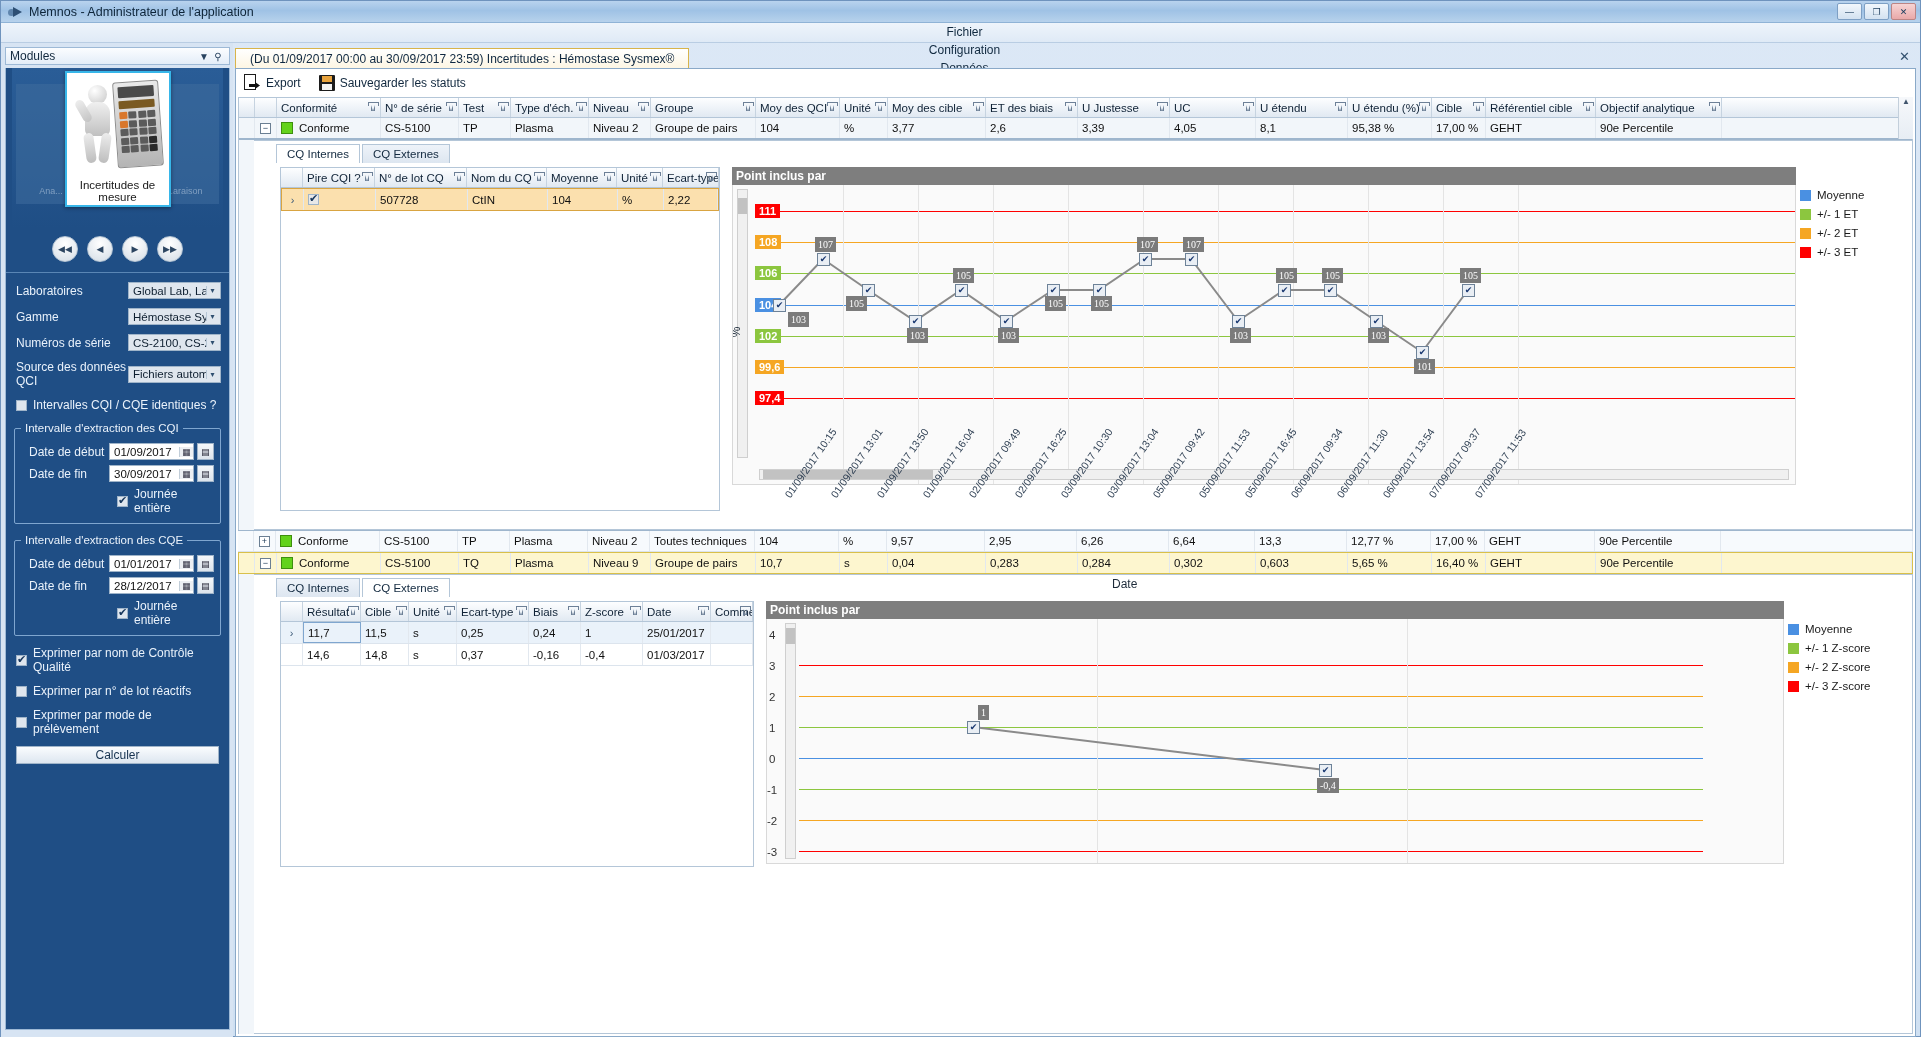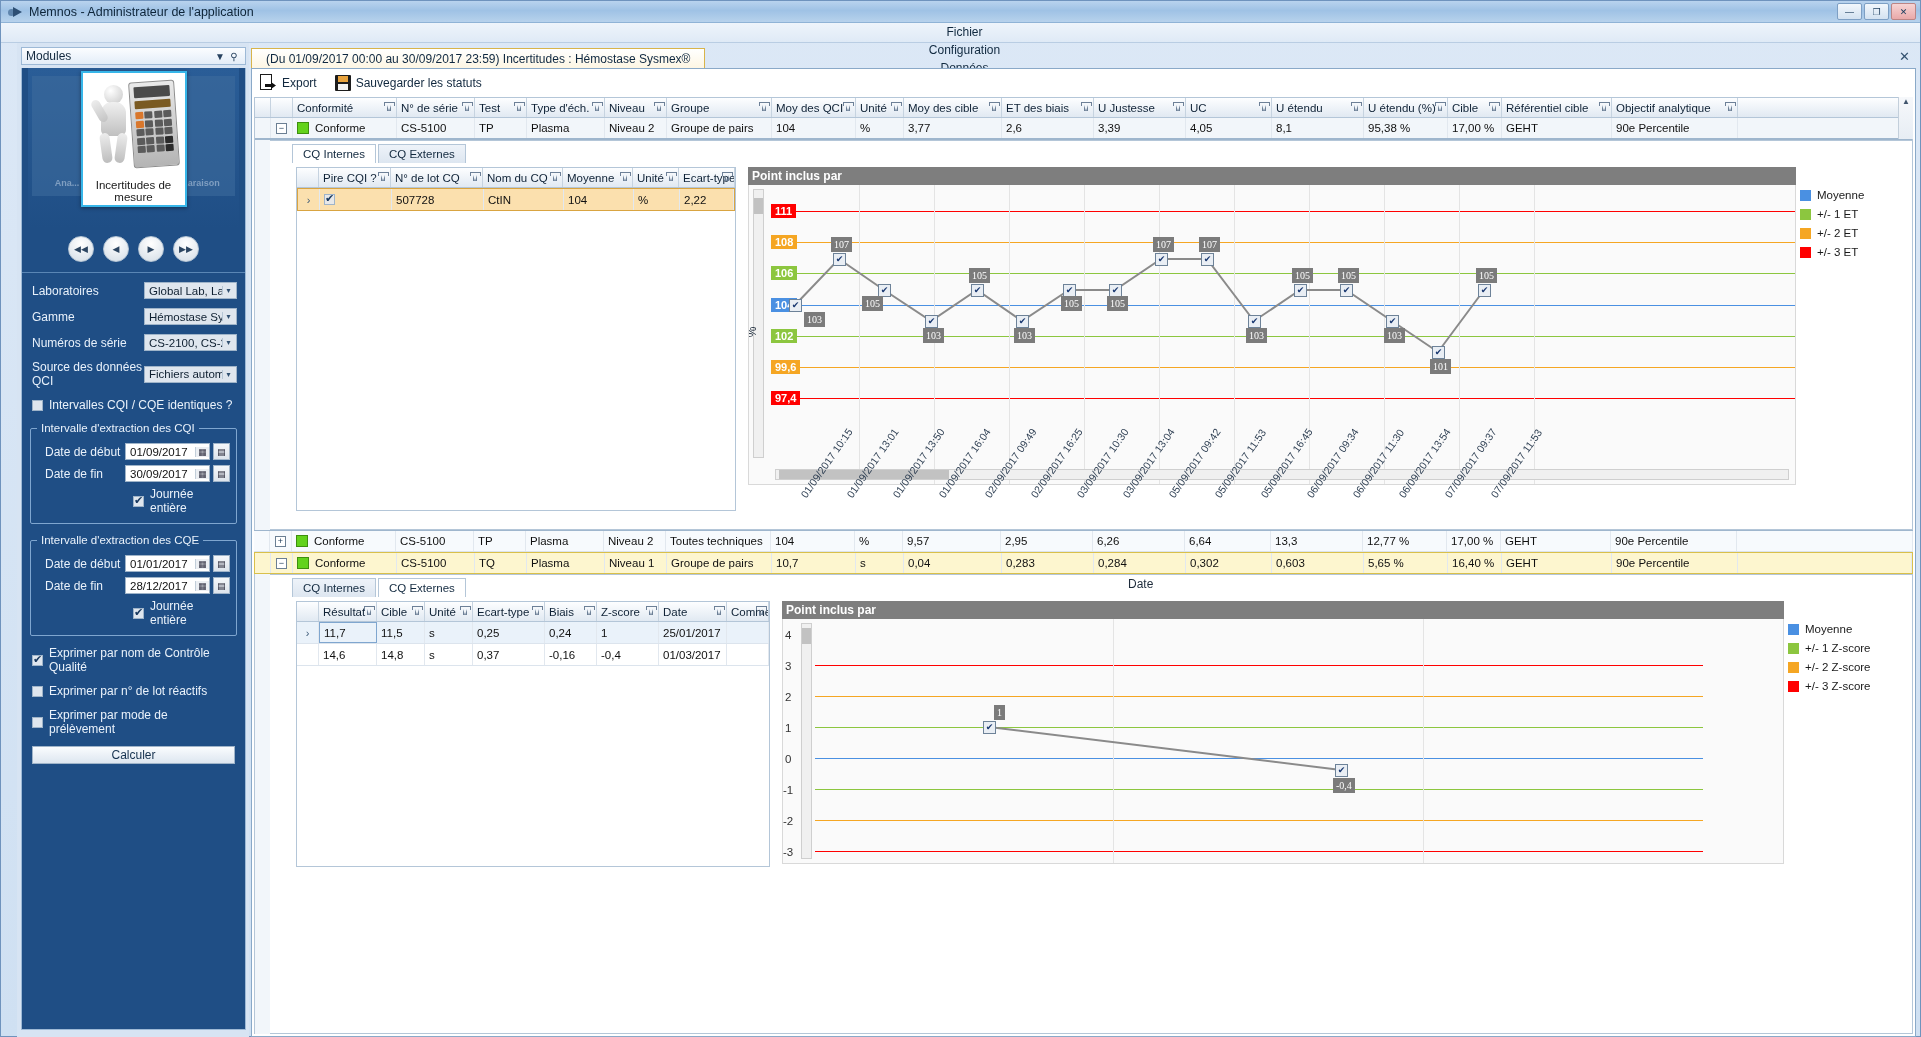--- a/index.html
+++ b/index.html
@@ -34,33 +34,33 @@
   
   #menubar { height:20px; background:linear-gradient(#eef4fb,#dfeaf6);
              border-bottom:1px solid #b9cde3; display:flex; align-items:center;
              padding-left:8px;flex-direction:column; }
   #menubar .mi { padding:2px 10px; font-size:12px; color:#10293f; cursor:default; }
 
   
   #bodyrow { display:flex; height:994px; }
 
   
-  #leftdock { width:232px; background:#d7e4f3; padding:4px 3px 4px 4px;margin-left:16px; }
+  #leftdock { width:232px; background:#d7e4f3; padding:4px 3px 4px 4px; }
   #dockhdr { height:18px; background:linear-gradient(#fbfdff,#e3edf8);
              border:1px solid #9db9d6; display:flex; align-items:center;
              padding:0 4px; font-size:12px; color:#13293e; }
   #dockhdr .lbl { flex:1; }
   #dockhdr .pin, #dockhdr .arw { width:14px; text-align:center; font-size:10px; color:#27425f; }
   #dockbody { height:962px; background:#1f4e85; border:1px solid #9db9d6; border-top:none;
               position:relative; color:#ffffff; }
 
   .carousel { height:160px; position:relative; margin:3px 6px 0 6px; overflow:hidden;
               background:linear-gradient(#2a5d97,#1f4e85); }
-  .car-side { position:absolute; top:8px; width:70px; height:120px;
-              background:#3f6d9e; opacity:.55;font-weight:bold; }
+  .car-side { position:absolute; top:16px; width:70px; height:120px;
+              background:#3f6d9e; opacity:.55; }
   .car-side.l { left:4px; } .car-side.r { right:4px; }
   .car-side .cs-txt { position:absolute; bottom:8px; width:100%; text-align:center;
                       font-size:9px; color:#cbdcee; }
   .car-main { position:absolute; left:50%; transform:translateX(-50%); top:3px;
               width:106px; height:136px; background:#ffffff; border:2px solid #37b6e9;
               box-shadow:0 1px 4px rgba(0,0,0,.4); }
   .car-art { height:104px; position:relative; overflow:hidden; }
   .figure { position:absolute; left:14px; top:12px; width:34px; height:78px; }
   .figure .head { position:absolute; left:7px; top:0; width:19px; height:19px;
                   background:radial-gradient(circle at 35% 30%, #fff, #c6c6c6); border-radius:50%; }
@@ -740,21 +740,21 @@
             <div class="gc" style="width:22px;justify-content:center">
                 <span class="expander">−</span>
               </div>
             <div class="gc" style="width:104px">
                 <span class="swatch"></span>
                 <span>Conforme</span>
               </div>
             <div class="gc" style="width:78px">CS-5100</div>
             <div class="gc" style="width:52px">TQ</div>
             <div class="gc" style="width:78px">Plasma</div>
-            <div class="gc" style="width:62px">Niveau 1</div>
+            <div class="gc" style="width:62px">Niveau 9</div>
             <div class="gc" style="width:105px">Groupe de pairs</div>
             <div class="gc" style="width:84px">10,7</div>
             <div class="gc" style="width:48px">s</div>
             <div class="gc" style="width:98px">0,04</div>
             <div class="gc" style="width:92px">0,283</div>
             <div class="gc" style="width:92px">0,284</div>
             <div class="gc" style="width:86px">0,302</div>
             <div class="gc" style="width:92px">0,603</div>
             <div class="gc" style="width:84px">5,65 %</div>
             <div class="gc" style="width:54px">16,40 %</div>

